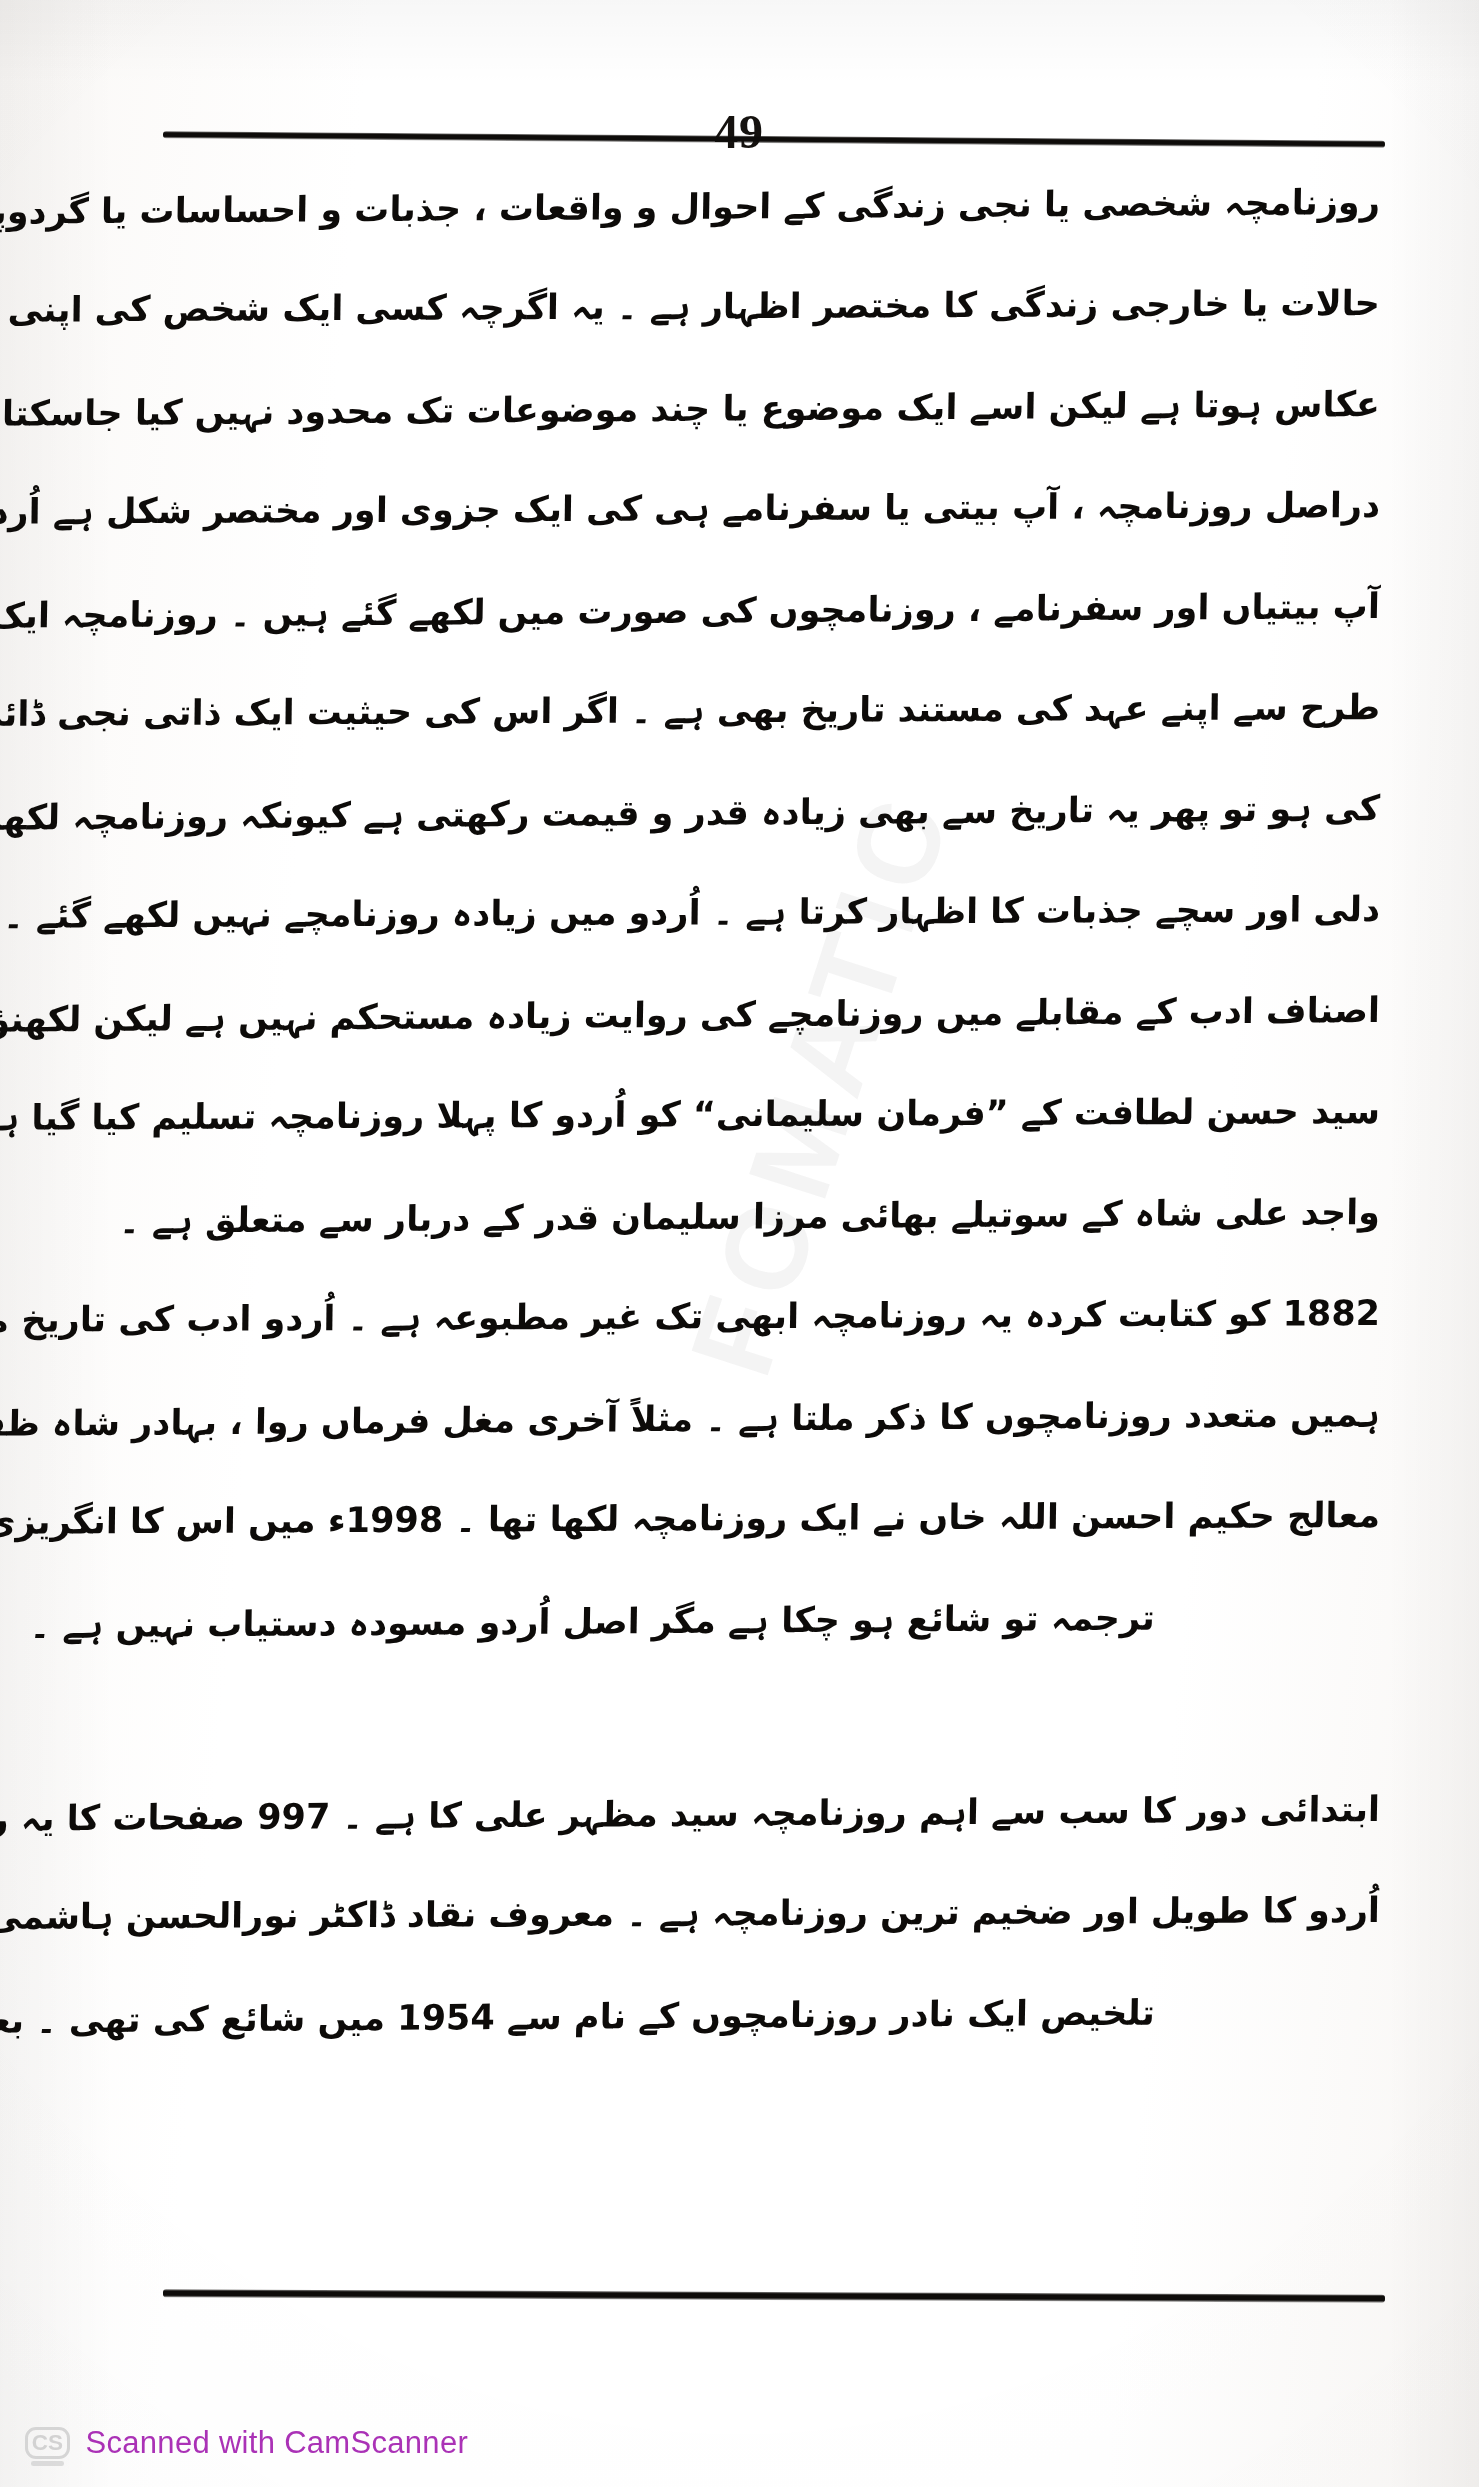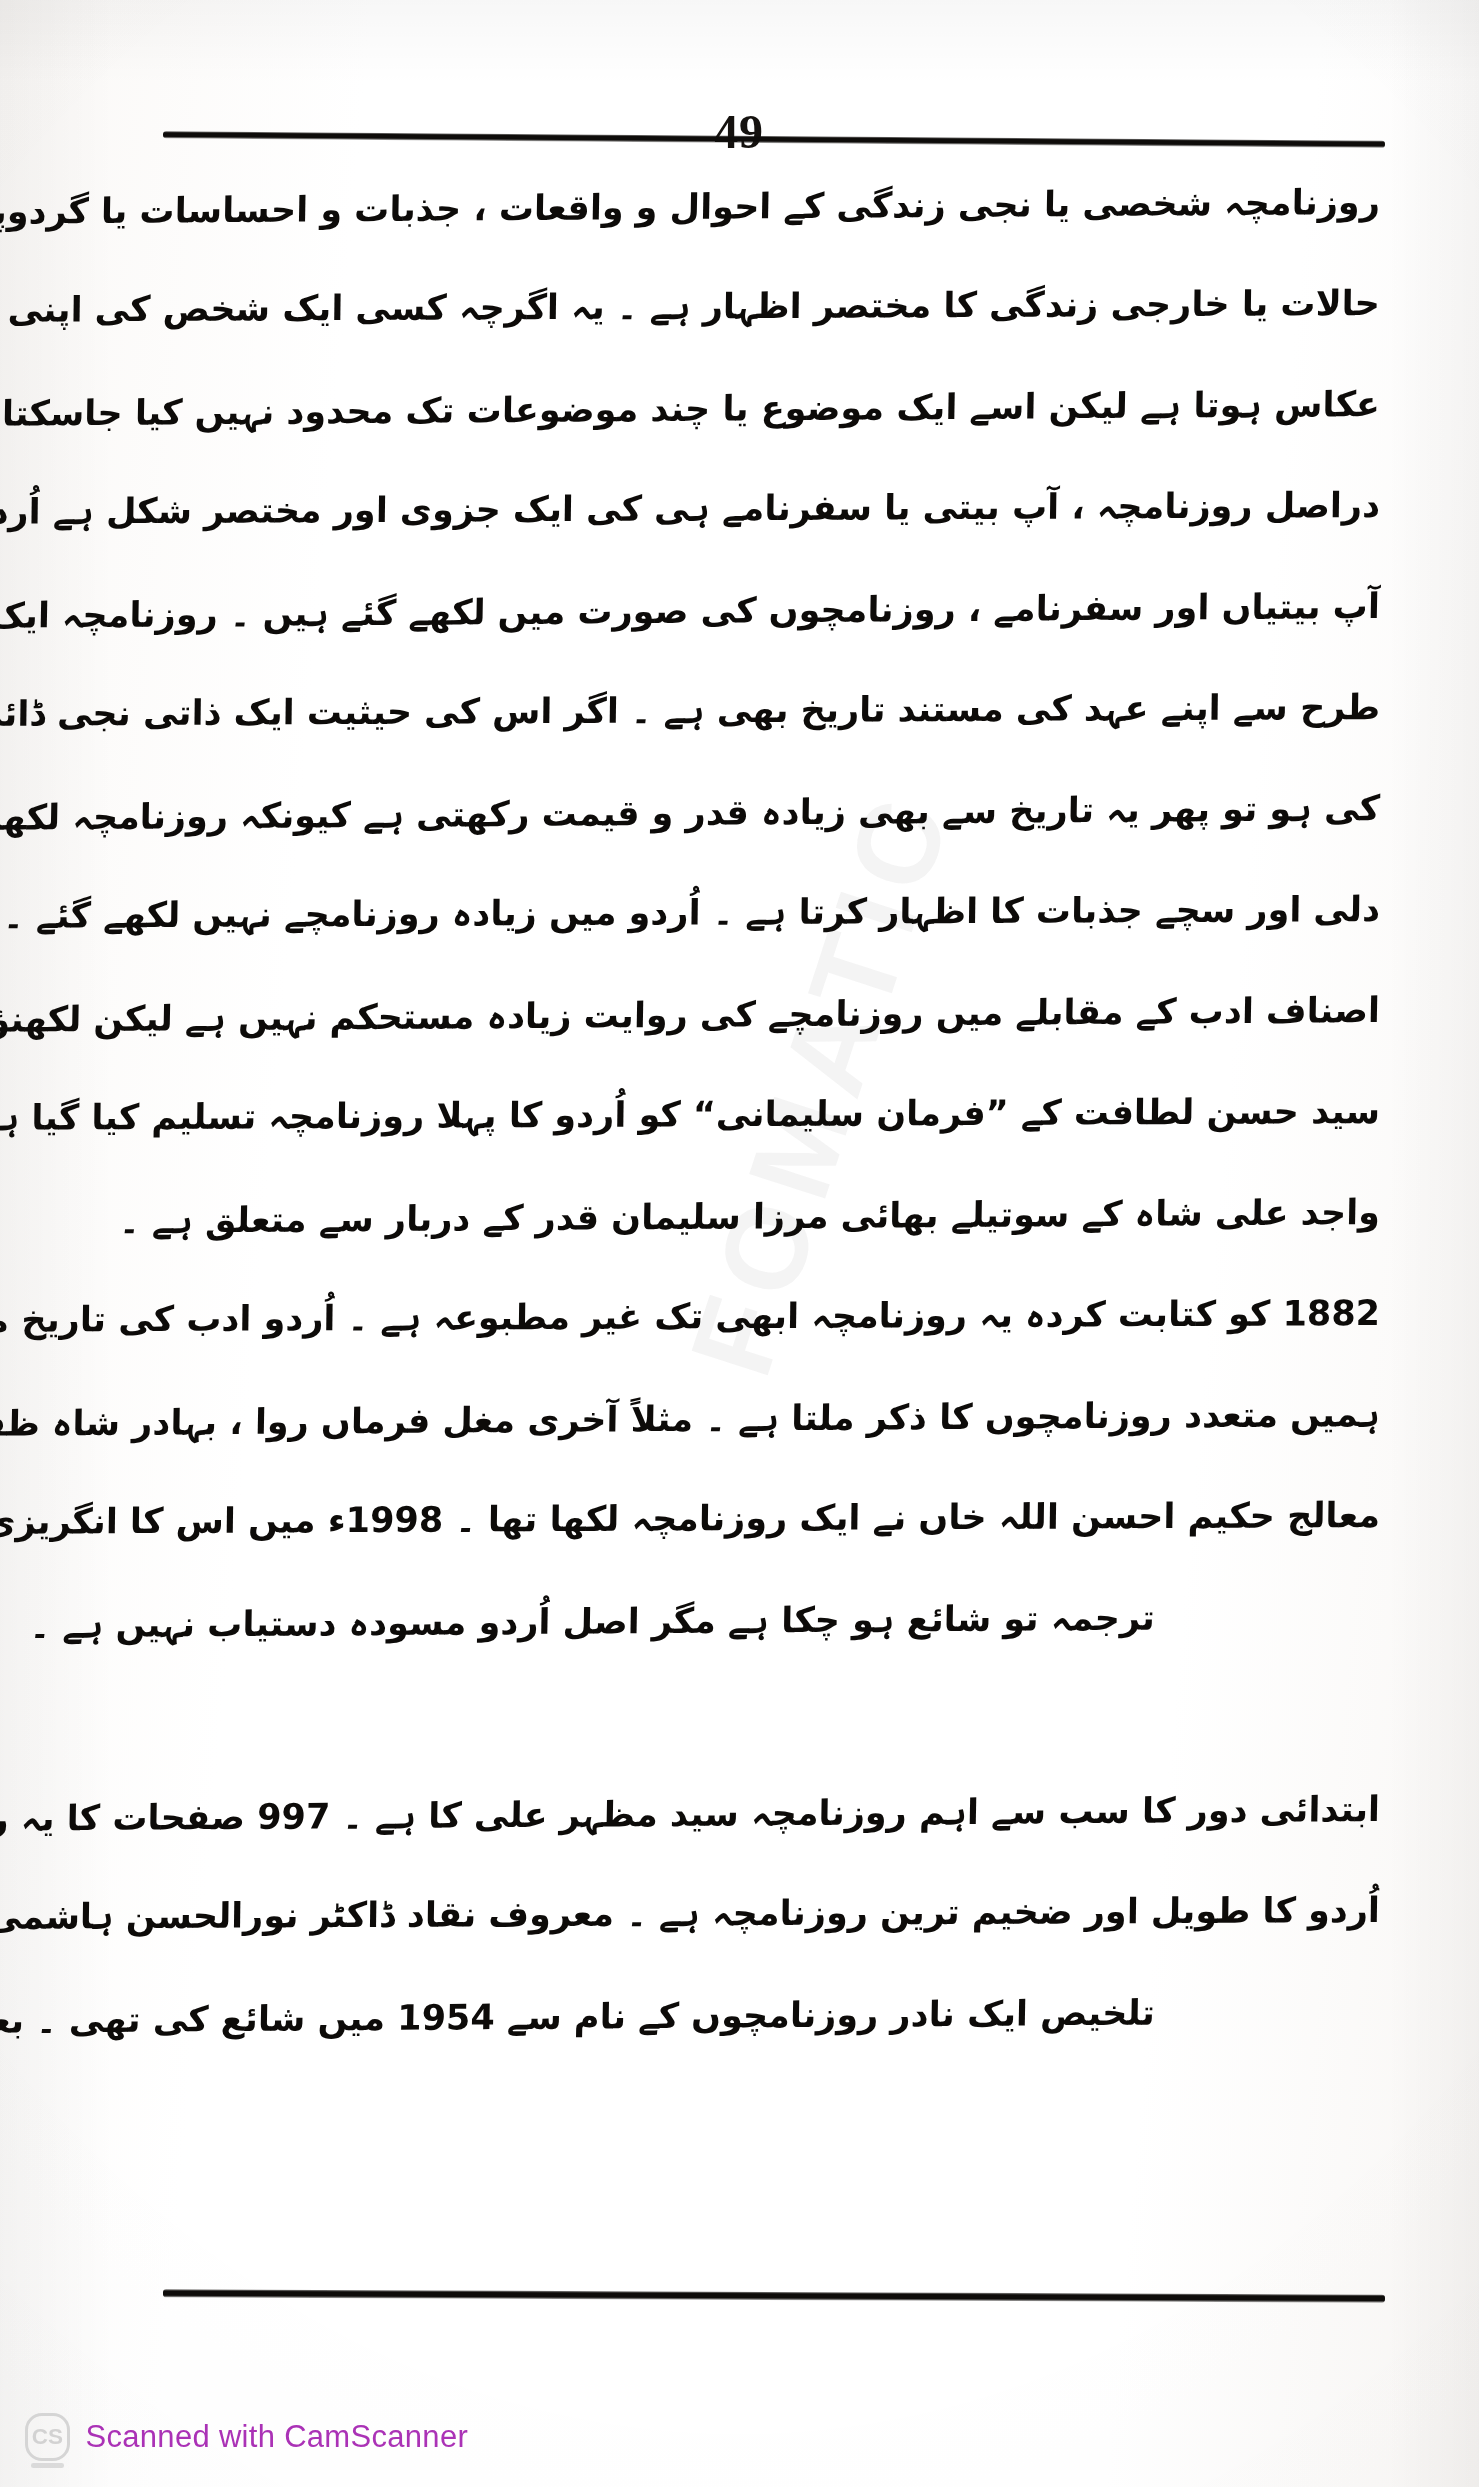--- a/index.html
+++ b/index.html
@@ -170,23 +170,23 @@
     left: 26px;
     bottom: 26px;
     display: flex;
     align-items: center;
     gap: 15.5px;
     direction: ltr;
     opacity: 0.9;
   }
   #cs-logo {
     width: 45px;
-    height: 48px;
+    height: 32px;
     border: 3.9px solid #d2d2d2;
-    border-radius: 17px;
+    border-radius: 11px;
     display: flex;
     align-items: center;
     justify-content: center;
     font-family: "Liberation Sans", sans-serif;
     font-size: 22.5px;
     font-weight: 700;
     color: #cfcfcf;
     letter-spacing: 0px;
     position: relative;
     box-sizing: border-box;

